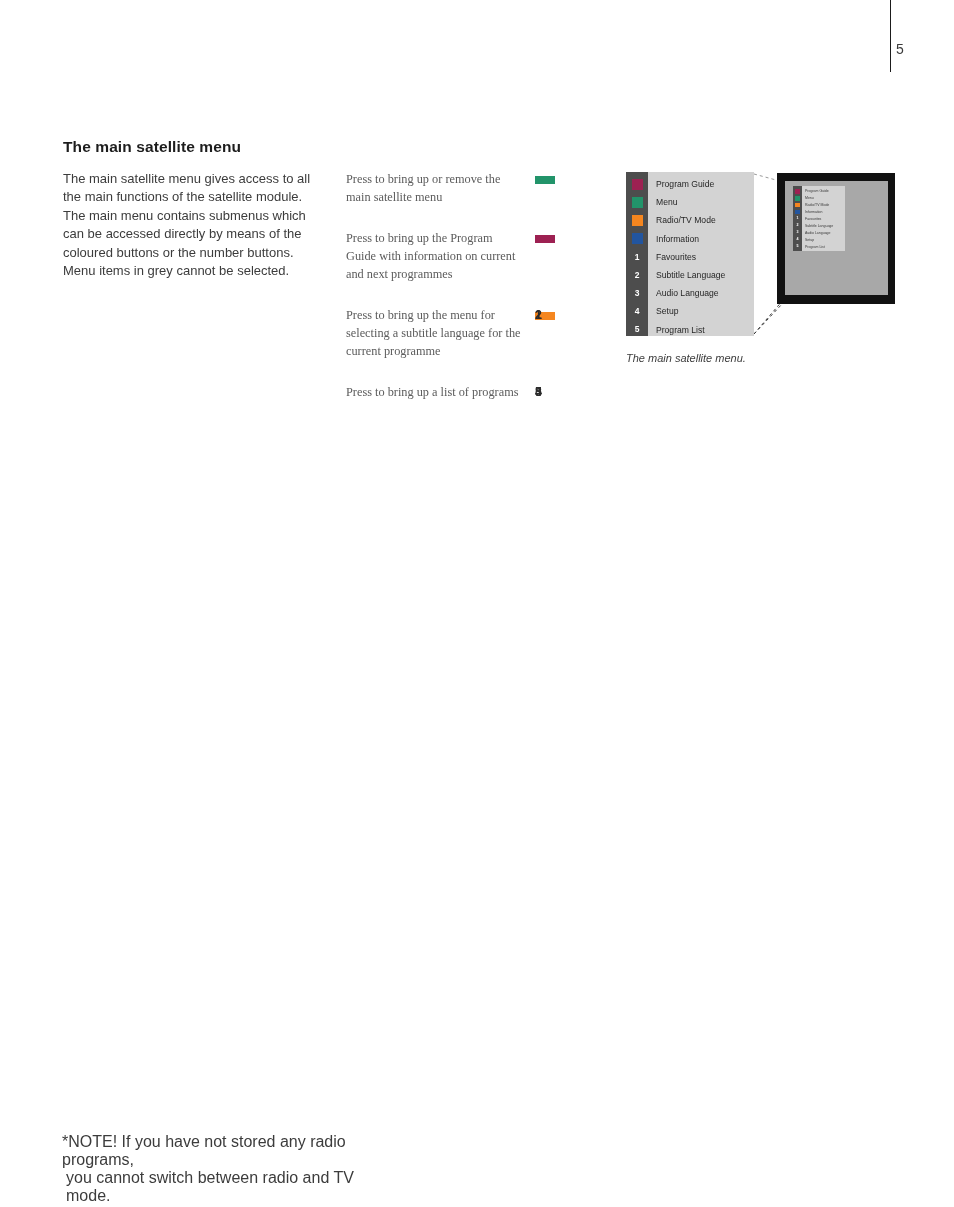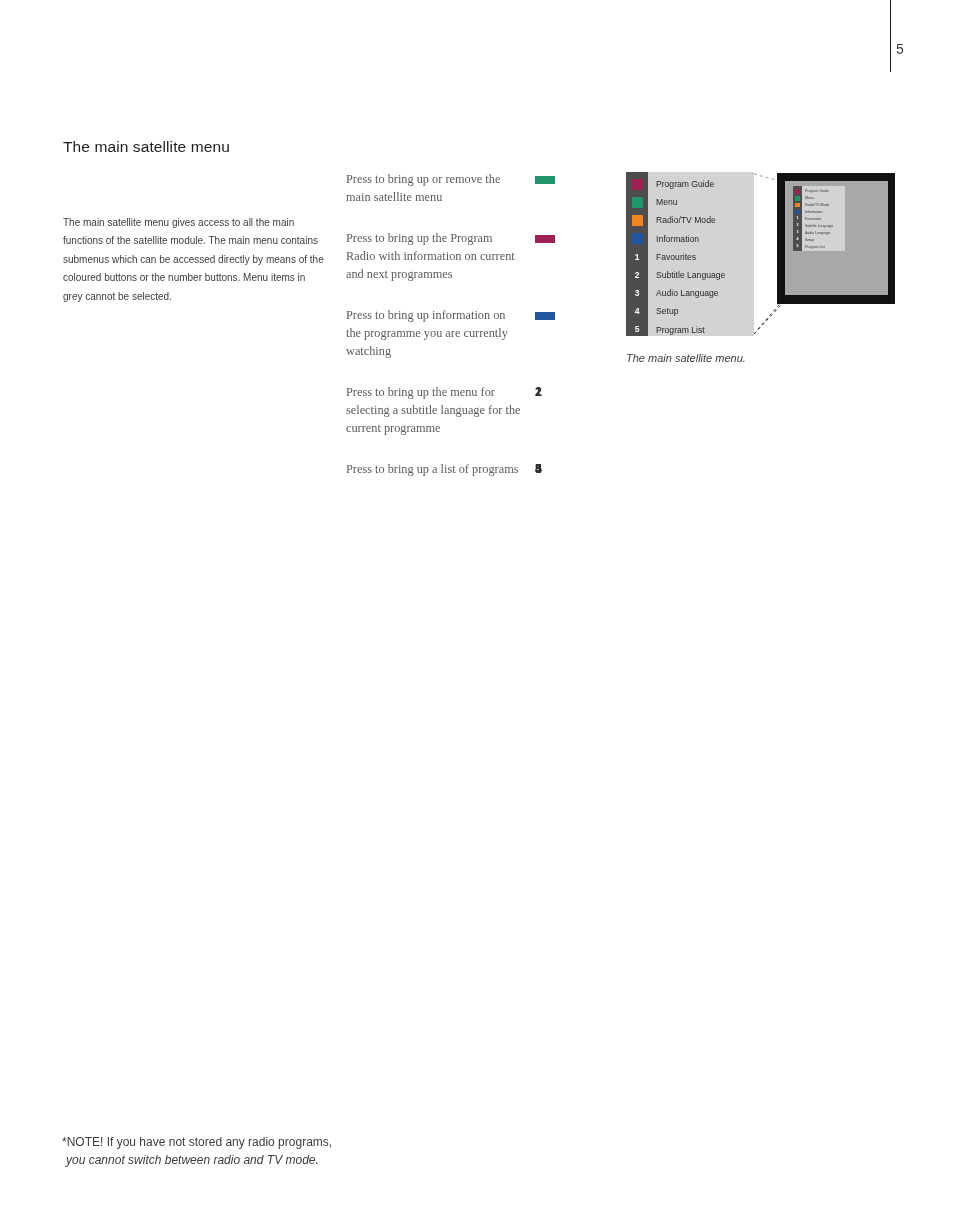--- a/index.html
+++ b/index.html
@@ -33,35 +33,34 @@
     color: #3b3b3b;
     line-height: 1;
   }
 
   
   #headline {
     position: absolute;
     left: 63px;
     top: 138px;
     font-size: 15.5px;
-    font-weight: normal;
+    font-weight: bold;
     color: #1d1d1d;
     letter-spacing: .1px;
   }
 
   
   #intro {
     position: absolute;
     left: 63px;
     top: 170px;
     width: 262px;
-    font-size: 10px;
+    font-size: 13px;
     line-height: 18.4px;
     color: #3c3c3c;
-    margin-top: 44px;
   }
   #intro p { margin: 0; }
 
   
   #instructions {
     position: absolute;
     left: 346px;
     top: 170px;
     width: 215px;
   }
@@ -249,25 +248,25 @@
     font-style: italic;
     color: #3c3c3c;
   }
 
   
   #footnote {
     position: absolute;
     left: 62px;
     top: 1133px;
     width: 330px;
-    font-size: 12px;
+    font-size: 16px;
     line-height: 18px;
     color: #3c3c3c;
   }
-  #footnote div + div { padding-left: 4px; font-style: italic; }
+  #footnote div + div { padding-left: 4px; }
 </style>
 </head>
 <body>
 
 <div id="page-rule"></div>
 <div id="page-number">5</div>
 
 <div id="headline">The main satellite menu</div>
 
 <div id="intro">
@@ -275,34 +274,28 @@
 </div>
 
 <div id="instructions">
     <div class="instr-row">
       <div class="instr-text">Press to bring up or remove the main satellite menu</div>
       <div class="instr-marker">
         <span class="swatch" style="background: rgb(34, 148, 106);"></span>
       </div>
     </div>
     <div class="instr-row">
-      <div class="instr-text">Press to bring up the Program Radio with information on current and next programmes</div>
+      <div class="instr-text">Press to bring up the Program Guide with information on current and next programmes</div>
       <div class="instr-marker">
         <span class="swatch" style="background: rgb(157, 33, 82);"></span>
       </div>
     </div>
     <div class="instr-row">
       <div class="instr-marker">
         <span class="swatch" style="background: rgb(245, 134, 31);"></span>
-      </div>
-    </div>
-    <div class="instr-row">
-      <div class="instr-text">Press to bring up information on the programme you are currently watching</div>
-      <div class="instr-marker">
-        <span class="swatch" style="background: rgb(34, 85, 159);"></span>
       </div>
     </div>
     <div class="instr-row">
       <div class="instr-marker">
         <span class="numkey">1</span>
       </div>
     </div>
     <div class="instr-row">
       <div class="instr-text">Press to bring up the menu for selecting a subtitle language for the current programme</div>
       <div class="instr-marker">

